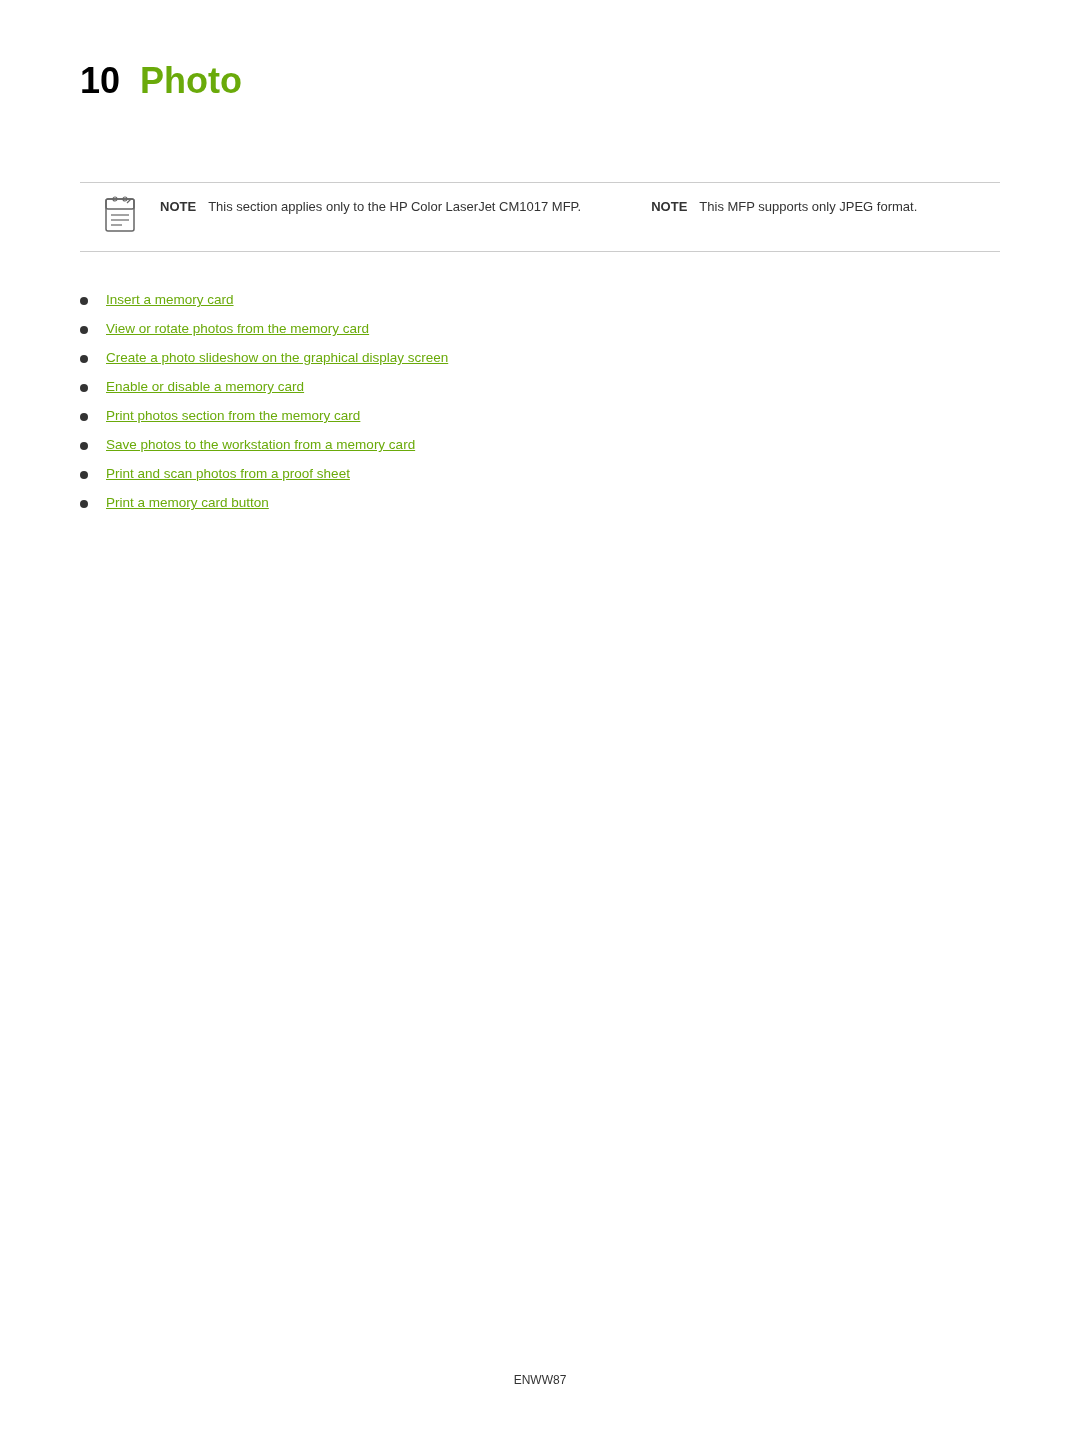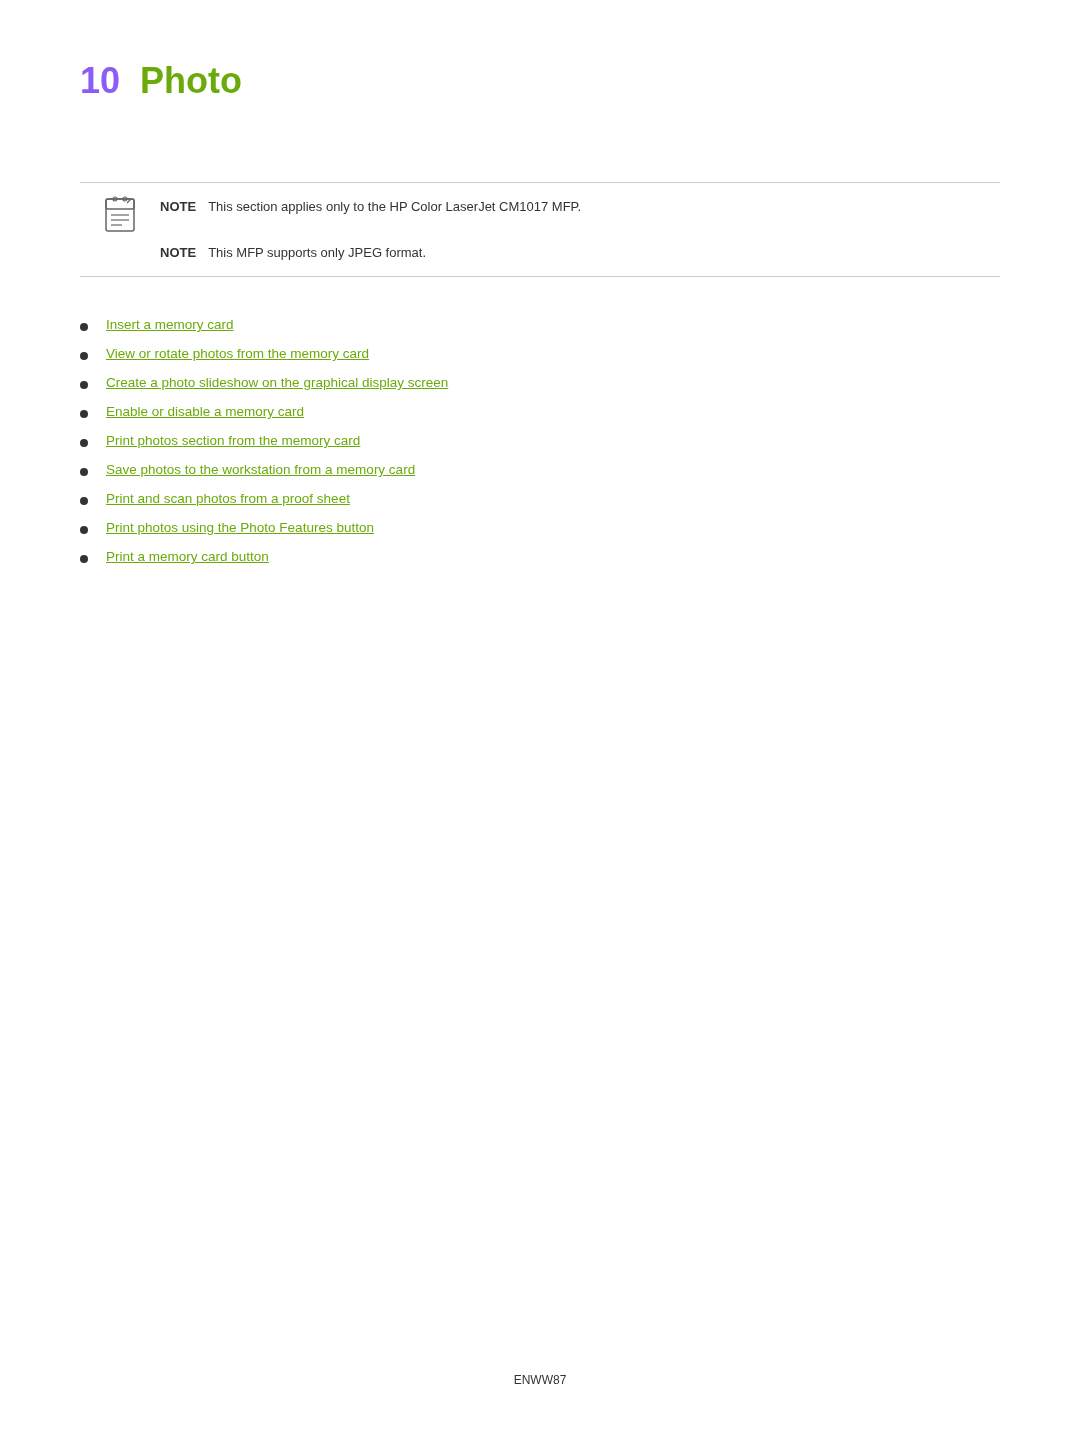--- a/index.html
+++ b/index.html
@@ -26,36 +26,36 @@
     .chapter-header {
       display: flex;
       align-items: baseline;
       gap: 20px;
       margin-bottom: 80px;
     }
 
     .chapter-number {
       font-size: 36px;
       font-weight: bold;
-      color: #8b5cf6;
+      color: #000000;
     }
 
     .chapter-title {
       font-size: 36px;
       font-weight: bold;
       color: #6aaa0a;
     }
 
     .note-box {
       border-top: 1.5px solid #cccccc;
       border-bottom: 1.5px solid #cccccc;
       padding: 16px 20px 16px 20px;
       margin-bottom: 40px;
       display: flex;
-      flex-direction: column;
+      flex-direction: row;
       gap: 10px;
     }
 
     .note-row {
       display: flex;
       align-items: flex-start;
       gap: 20px;
     }
 
     .note-icon {
@@ -99,21 +99,21 @@
       list-style: none;
       padding: 0;
       margin: 0;
       display: flex;
       flex-direction: column;
       gap: 14px;
     }
 
     .toc-item {
       display: flex;
-      align-items: center;
+      align-items: flex-start;
       gap: 18px;
     }
 
     .bullet {
       width: 8px;
       height: 8px;
       background: #333333;
       border-radius: 50%;
       flex-shrink: 0;
       margin-top: 5px;
@@ -208,24 +208,20 @@
     <li class="toc-item">
       <div class="bullet"></div>
       <a class="toc-link" href="#save">Save photos to the workstation from a memory card</a>
     </li>
     <li class="toc-item">
       <div class="bullet"></div>
       <a class="toc-link" href="#proof">Print and scan photos from a proof sheet</a>
     </li>
     <li class="toc-item">
       <div class="bullet"></div>
-      <a class="toc-link" href="#photo-features">Print photos using the Photo Features button</a>
-    </li>
-    <li class="toc-item">
-      <div class="bullet"></div>
       <a class="toc-link" href="#index">Print a memory card button</a>
     </li>
   </ul>
 </div>
 
 <div class="page-footer">
   <span class="footer-left">ENWW</span>
   <span class="footer-right">87</span>
 </div>
 

